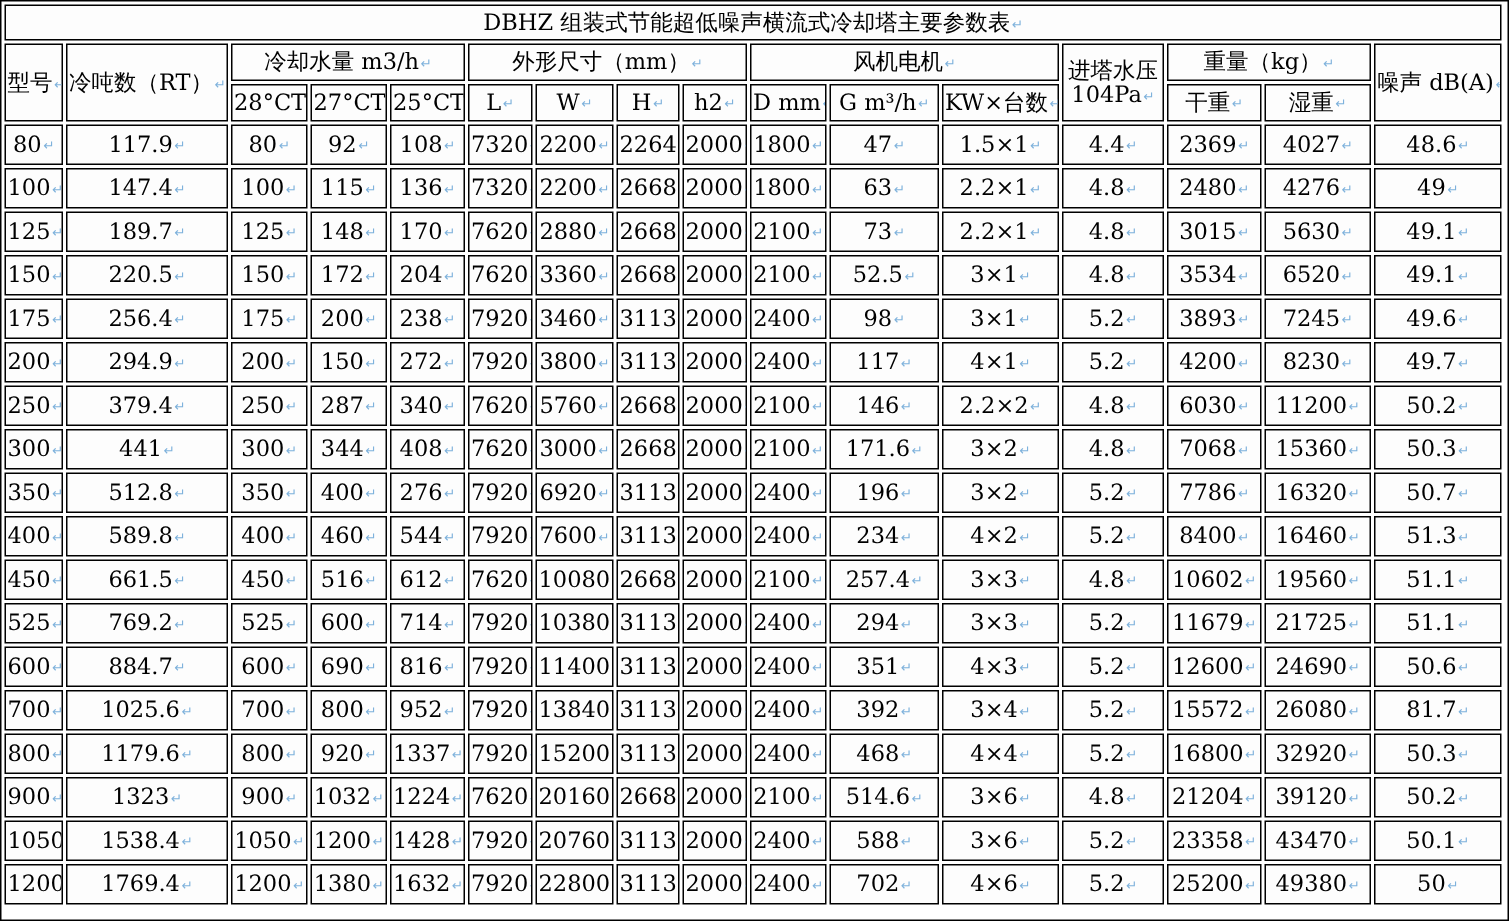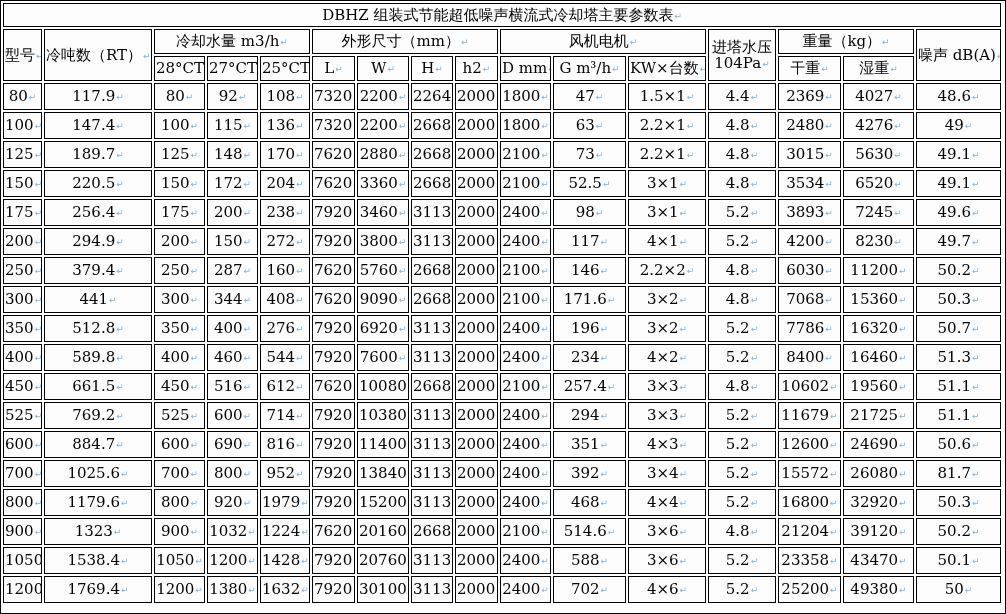--- a/index.html
+++ b/index.html
@@ -212,41 +212,41 @@
           <td><span>5.2</span><span class="cr" style="color: rgb(127, 178, 220);">↵</span></td>
           <td><span>4200</span><span class="cr" style="color: rgb(127, 178, 220);">↵</span></td>
           <td><span>8230</span><span class="cr" style="color: rgb(127, 178, 220);">↵</span></td>
           <td><span>49.7</span><span class="cr" style="color: rgb(127, 178, 220);">↵</span></td>
         </tr>
         <tr>
           <td><span>250</span><span class="cr" style="color: rgb(127, 178, 220);">↵</span></td>
           <td><span>379.4</span><span class="cr" style="color: rgb(127, 178, 220);">↵</span></td>
           <td><span>250</span><span class="cr" style="color: rgb(127, 178, 220);">↵</span></td>
           <td><span>287</span><span class="cr" style="color: rgb(127, 178, 220);">↵</span></td>
-          <td><span>160</span><span class="cr" style="color: rgb(127, 178, 220);">↵</span></td>
+          <td><span>340</span><span class="cr" style="color: rgb(127, 178, 220);">↵</span></td>
           <td><span>7620</span><span class="cr" style="color: rgb(127, 178, 220);">↵</span></td>
           <td><span>5760</span><span class="cr" style="color: rgb(127, 178, 220);">↵</span></td>
           <td><span>2668</span><span class="cr" style="color: rgb(127, 178, 220);">↵</span></td>
           <td><span>2000</span><span class="cr" style="color: rgb(127, 178, 220);">↵</span></td>
           <td><span>2100</span><span class="cr" style="color: rgb(127, 178, 220);">↵</span></td>
           <td><span>146</span><span class="cr" style="color: rgb(127, 178, 220);">↵</span></td>
           <td><span>2.2×2</span><span class="cr" style="color: rgb(127, 178, 220);">↵</span></td>
           <td><span>4.8</span><span class="cr" style="color: rgb(127, 178, 220);">↵</span></td>
           <td><span>6030</span><span class="cr" style="color: rgb(127, 178, 220);">↵</span></td>
           <td><span>11200</span><span class="cr" style="color: rgb(127, 178, 220);">↵</span></td>
           <td><span>50.2</span><span class="cr" style="color: rgb(127, 178, 220);">↵</span></td>
         </tr>
         <tr>
           <td><span>300</span><span class="cr" style="color: rgb(127, 178, 220);">↵</span></td>
           <td><span>441</span><span class="cr" style="color: rgb(127, 178, 220);">↵</span></td>
           <td><span>300</span><span class="cr" style="color: rgb(127, 178, 220);">↵</span></td>
           <td><span>344</span><span class="cr" style="color: rgb(127, 178, 220);">↵</span></td>
           <td><span>408</span><span class="cr" style="color: rgb(127, 178, 220);">↵</span></td>
           <td><span>7620</span><span class="cr" style="color: rgb(127, 178, 220);">↵</span></td>
-          <td><span>9090</span><span class="cr" style="color: rgb(127, 178, 220);">↵</span></td>
+          <td><span>3000</span><span class="cr" style="color: rgb(127, 178, 220);">↵</span></td>
           <td><span>2668</span><span class="cr" style="color: rgb(127, 178, 220);">↵</span></td>
           <td><span>2000</span><span class="cr" style="color: rgb(127, 178, 220);">↵</span></td>
           <td><span>2100</span><span class="cr" style="color: rgb(127, 178, 220);">↵</span></td>
           <td><span>171.6</span><span class="cr" style="color: rgb(127, 178, 220);">↵</span></td>
           <td><span>3×2</span><span class="cr" style="color: rgb(127, 178, 220);">↵</span></td>
           <td><span>4.8</span><span class="cr" style="color: rgb(127, 178, 220);">↵</span></td>
           <td><span>7068</span><span class="cr" style="color: rgb(127, 178, 220);">↵</span></td>
           <td><span>15360</span><span class="cr" style="color: rgb(127, 178, 220);">↵</span></td>
           <td><span>50.3</span><span class="cr" style="color: rgb(127, 178, 220);">↵</span></td>
         </tr>
@@ -356,21 +356,21 @@
           <td><span>5.2</span><span class="cr" style="color: rgb(127, 178, 220);">↵</span></td>
           <td><span>15572</span><span class="cr" style="color: rgb(127, 178, 220);">↵</span></td>
           <td><span>26080</span><span class="cr" style="color: rgb(127, 178, 220);">↵</span></td>
           <td><span>81.7</span><span class="cr" style="color: rgb(127, 178, 220);">↵</span></td>
         </tr>
         <tr>
           <td><span>800</span><span class="cr" style="color: rgb(127, 178, 220);">↵</span></td>
           <td><span>1179.6</span><span class="cr" style="color: rgb(127, 178, 220);">↵</span></td>
           <td><span>800</span><span class="cr" style="color: rgb(127, 178, 220);">↵</span></td>
           <td><span>920</span><span class="cr" style="color: rgb(127, 178, 220);">↵</span></td>
-          <td><span>1979</span><span class="cr" style="color: rgb(127, 178, 220);">↵</span></td>
+          <td><span>1337</span><span class="cr" style="color: rgb(127, 178, 220);">↵</span></td>
           <td><span>7920</span><span class="cr" style="color: rgb(127, 178, 220);">↵</span></td>
           <td><span>15200</span><span class="cr" style="color: rgb(127, 178, 220);">↵</span></td>
           <td><span>3113</span><span class="cr" style="color: rgb(127, 178, 220);">↵</span></td>
           <td><span>2000</span><span class="cr" style="color: rgb(127, 178, 220);">↵</span></td>
           <td><span>2400</span><span class="cr" style="color: rgb(127, 178, 220);">↵</span></td>
           <td><span>468</span><span class="cr" style="color: rgb(127, 178, 220);">↵</span></td>
           <td><span>4×4</span><span class="cr" style="color: rgb(127, 178, 220);">↵</span></td>
           <td><span>5.2</span><span class="cr" style="color: rgb(127, 178, 220);">↵</span></td>
           <td><span>16800</span><span class="cr" style="color: rgb(127, 178, 220);">↵</span></td>
           <td><span>32920</span><span class="cr" style="color: rgb(127, 178, 220);">↵</span></td>
@@ -412,21 +412,21 @@
           <td><span>43470</span><span class="cr" style="color: rgb(127, 178, 220);">↵</span></td>
           <td><span>50.1</span><span class="cr" style="color: rgb(127, 178, 220);">↵</span></td>
         </tr>
         <tr>
           <td><span>1200</span></td>
           <td><span>1769.4</span><span class="cr" style="color: rgb(127, 178, 220);">↵</span></td>
           <td><span>1200</span><span class="cr" style="color: rgb(127, 178, 220);">↵</span></td>
           <td><span>1380</span><span class="cr" style="color: rgb(127, 178, 220);">↵</span></td>
           <td><span>1632</span><span class="cr" style="color: rgb(127, 178, 220);">↵</span></td>
           <td><span>7920</span><span class="cr" style="color: rgb(127, 178, 220);">↵</span></td>
-          <td><span>30100</span><span class="cr" style="color: rgb(127, 178, 220);">↵</span></td>
+          <td><span>22800</span><span class="cr" style="color: rgb(127, 178, 220);">↵</span></td>
           <td><span>3113</span><span class="cr" style="color: rgb(127, 178, 220);">↵</span></td>
           <td><span>2000</span><span class="cr" style="color: rgb(127, 178, 220);">↵</span></td>
           <td><span>2400</span><span class="cr" style="color: rgb(127, 178, 220);">↵</span></td>
           <td><span>702</span><span class="cr" style="color: rgb(127, 178, 220);">↵</span></td>
           <td><span>4×6</span><span class="cr" style="color: rgb(127, 178, 220);">↵</span></td>
           <td><span>5.2</span><span class="cr" style="color: rgb(127, 178, 220);">↵</span></td>
           <td><span>25200</span><span class="cr" style="color: rgb(127, 178, 220);">↵</span></td>
           <td><span>49380</span><span class="cr" style="color: rgb(127, 178, 220);">↵</span></td>
           <td><span>50</span><span class="cr" style="color: rgb(127, 178, 220);">↵</span></td>
         </tr>

